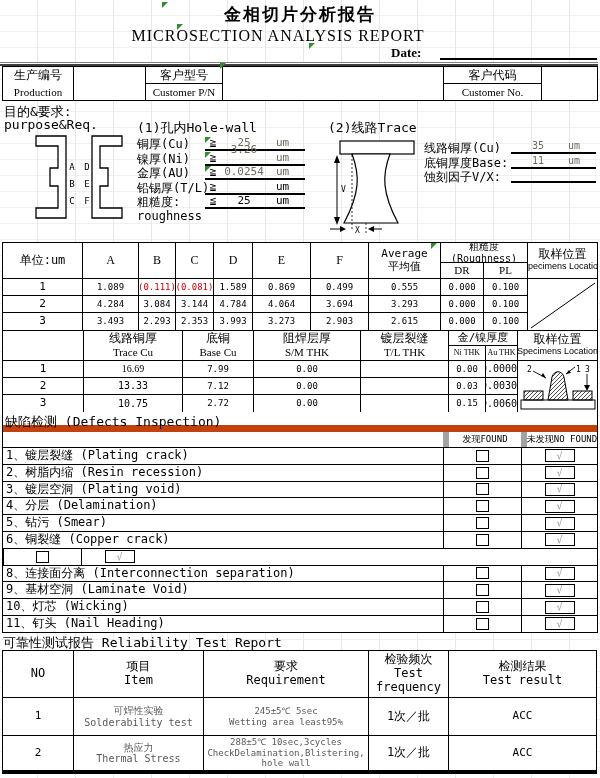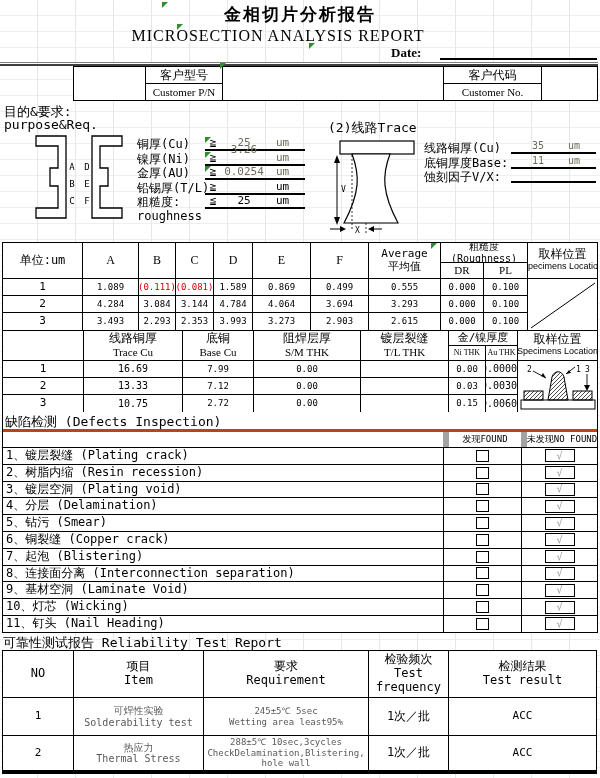--- a/index.html
+++ b/index.html
@@ -57,21 +57,21 @@
   #relTable{top:650px;grid-template-columns:71px 130px 165px 80px 148px;grid-template-rows:47px 38px 35px;border-bottom:3px solid #000}
   .gc{border-right:1px solid #000;border-bottom:1px solid #000;display:flex;flex-direction:column;align-items:center;justify-content:center;overflow:hidden;background:#fff;line-height:1.15;text-align:center}
   .f8{font-size:8px}.f9{font-size:9px}.f10{font-size:10px}.f11{font-size:11px}.f12{font-size:12px}
   .loc2{position:relative;width:100%;height:12px;overflow:hidden}
   .loc2 span{position:absolute;left:50%;transform:translateX(-50%);white-space:nowrap;font-size:9px}
   .auclip{direction:rtl;overflow:hidden;white-space:nowrap;width:100%;text-align:right;font-size:10px}
   .reqline{white-space:nowrap}
 
   
   #defects{position:absolute;left:2px;top:412px;width:596px;background:#fff;border-left:1px solid #000;border-right:1px solid #000;z-index:2}
-  .def-title{height:20px;line-height:20px;font-size:13px;padding-left:2px;border-bottom:3px solid #c2410c;white-space:nowrap}
+  .def-title{height:20px;line-height:20px;font-size:13px;padding-left:2px;border-bottom:7px solid #c2410c;white-space:nowrap}
   .def-head{display:flex;height:16px;border-bottom:1px solid #000;font-size:9px}
   .dh-sp{width:440px}
   .dh-f,.dh-n{border-left:6px solid #a3a3a3;display:flex;align-items:center;justify-content:center;white-space:nowrap;overflow:hidden}
   .dh-f{width:78px}.dh-n{width:76px}
   .def-row{display:flex;height:16.8px;border-bottom:1px solid #000;align-items:stretch}
   .def-label{width:440px;font-size:12px;line-height:15.5px;padding-left:3px;white-space:nowrap;overflow:hidden}
   .def-found,.def-nf{border-left:1px solid #000;display:flex;align-items:center;justify-content:center}
   .def-found{width:78px}.def-nf{width:76px}
   .cb{border:1px solid #000;background:#fff;display:flex;align-items:center;justify-content:center}
   .cb-s{width:13px;height:12px}
@@ -87,20 +87,21 @@
 <div id="sheet">
 
   <div class="abs serif" id="titleZh">金相切片分析报告</div>
   <div class="abs serif" id="titleEn">MICROSECTION ANALYSIS REPORT</div>
   <div class="abs serif" id="dateLabel">Date:</div>
   <div class="abs" id="dateLine"></div>
   <div class="abs" id="topRule"></div>
 
   <div class="abs" id="pZh">目的&amp;要求:</div>
   <div class="abs" id="pEn">purpose&amp;Req.</div>
+  <div class="abs" id="hwTitle">(1)孔内Hole-wall</div>
   <div class="abs" id="trTitle">(2)线路Trace</div>
   <div class="abs" id="roughEn">roughness</div>
 
   <svg id="leftDiagram" width="114" height="112" viewBox="0 0 114 112">
     <path d="M52,14 H22 V24 H44 V46 H36 V64 H44 V86 H22 V96 H52 Z" fill="#fff" stroke="#000" stroke-width="1.3"></path>
     <path d="M78,14 H108 V24 H86 V46 H94 V64 H86 V86 H108 V96 H78 Z" fill="#fff" stroke="#000" stroke-width="1.3"></path>
     <text x="58" y="48" font-size="9" text-anchor="middle">A</text>
     <text x="73" y="48" font-size="9" text-anchor="middle">D</text>
     <text x="58" y="65" font-size="9" text-anchor="middle">B</text>
     <text x="73" y="65" font-size="9" text-anchor="middle">E</text>
@@ -202,21 +203,21 @@
       <div class="gc f11" style="grid-area: 1 / 6 / auto / 8;">金/镍厚度</div>
       <div class="gc serif f8" style="grid-area: 2 / 6;">Ni THK</div>
       <div class="gc serif f8" style="grid-area: 2 / 7;">Au THK</div>
       <div class="gc f12" style="grid-area: 1 / 8 / 3;">
         <div>取样位置</div>
         <div class="loc2">
           <span class="sans">Specimens Location</span>
         </div>
       </div>
       <div class="gc f11" style="grid-area: 3 / 1;">1</div>
-      <div class="gc f10" style="grid-area: 3 / 2;">16.69</div>
+      <div class="gc f10" style="grid-area: 3 / 2; font-family: Liberation Serif, serif;">16.69</div>
       <div class="gc f9" style="grid-area: 3 / 3;">7.99</div>
       <div class="gc f9" style="grid-area: 3 / 4;">0.00</div>
       <div class="gc f9" style="grid-area: 3 / 5;"></div>
       <div class="gc f9" style="grid-area: 3 / 6;">0.00</div>
       <div class="gc" style="grid-area: 3 / 7;">
         <div class="auclip">0.0000</div>
       </div>
       <div class="gc f11" style="grid-area: 4 / 1;">2</div>
       <div class="gc f10" style="grid-area: 4 / 2;">13.33</div>
       <div class="gc f9" style="grid-area: 4 / 3;">7.12</div>
@@ -327,21 +328,20 @@
           <div class="def-found">
             <div class="cb cb-s"></div>
           </div>
           <div class="def-nf">
             <div class="cb cb-w">
               <div class="chk">√</div>
             </div>
           </div>
         </div>
         <div class="def-row">
-          <div class="def-label">7、起泡 (Blistering)</div>
           <div class="def-found">
             <div class="cb cb-s"></div>
           </div>
           <div class="def-nf">
             <div class="cb cb-w">
               <div class="chk">√</div>
             </div>
           </div>
         </div>
         <div class="def-row">
@@ -435,20 +435,24 @@
       <div class="gc f12" style="grid-area: 3 / 4;">1次／批</div>
       <div class="gc f11" style="grid-area: 3 / 5;">ACC</div>
     </div>
 
   <div class="marker" style="left:162px;top:2px"></div>
   <div class="marker" style="left:177px;top:24px"></div>
   <div class="marker" style="left:309px;top:43px"></div>
   <div class="marker" style="left:220px;top:63px"></div>
   <div class="marker" style="left:431px;top:243px"></div>
 
+<div class="hf hfl0">
+      <div class="hzh">生产编号</div>
+      <div class="hen serif">Production</div>
+    </div>
     <div class="hf hfv0"></div>
     <div class="hf hfl1">
       <div class="hzh ub">客户型号</div>
       <div class="hen serif">Customer P/N</div>
     </div>
     <div class="hf hfv1"></div>
     <div class="hf hfl2">
       <div class="hzh ub">客户代码</div>
       <div class="hen serif">Customer No.</div>
     </div>

